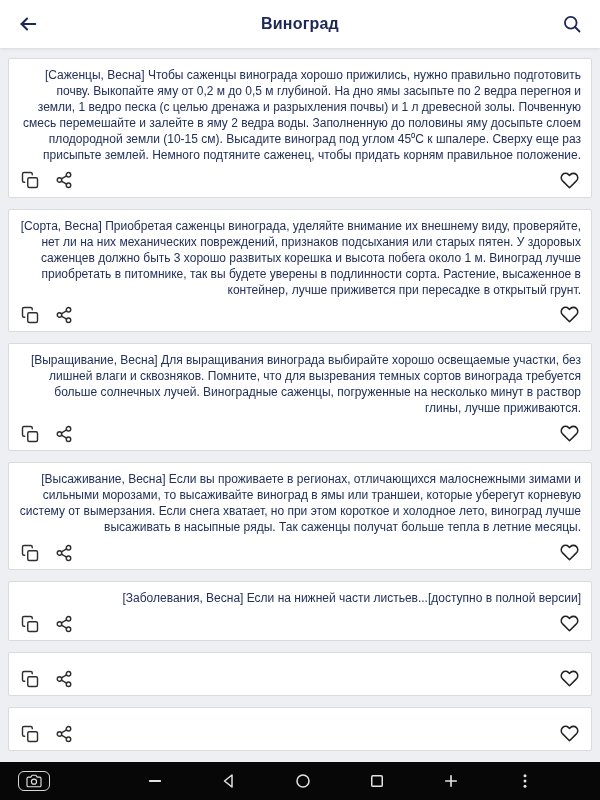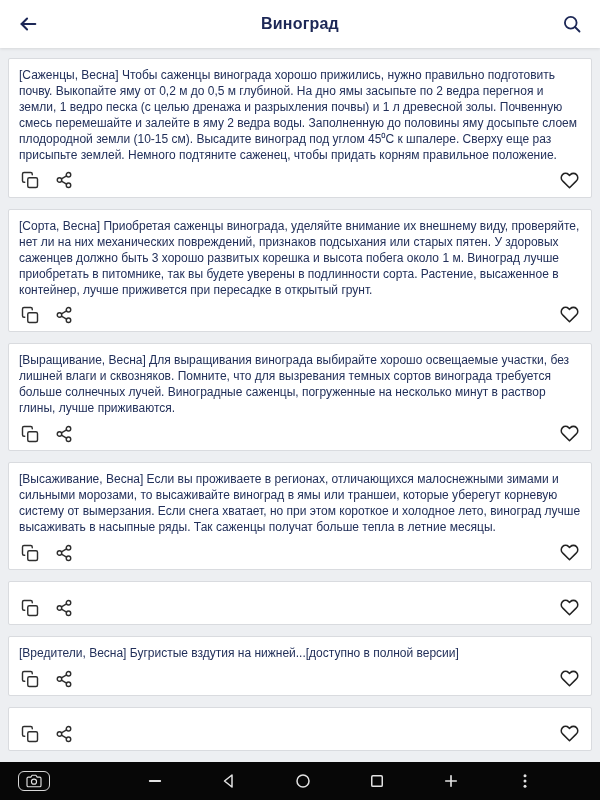--- a/index.html
+++ b/index.html
@@ -44,21 +44,21 @@
   .card {
     background: #ffffff;
     border: 1px solid #d9dbdf;
     border-radius: 2px;
     padding: 9px 10px 2px 10px;
   }
   .card-text {
     color: #22305a;
     font-size: 12px;
     line-height: 1.33;
-    text-align: left;
+    text-align: right;
   }
   .card-actions {
     display: flex; align-items: center;
     gap: 16px;
     padding: 7px 2px 5px 2px;
   }
   .action-btn {
     background: none; border: none; cursor: pointer;
     padding: 0;
     display: flex; align-items: center; justify-content: center;
@@ -241,52 +241,52 @@
         <span>
           <svg width="19" height="19" viewBox="0 0 24 24" fill="none" stroke="currentColor" stroke-width="1.9" stroke-linecap="round" stroke-linejoin="round">
             <path d="M20.84 4.61a5.5 5.5 0 0 0-7.78 0L12 5.67l-1.06-1.06a5.5 5.5 0 0 0-7.78 7.78l1.06 1.06L12 21.23l7.78-7.78 1.06-1.06a5.5 5.5 0 0 0 0-7.78z"></path>
           </svg>
         </span>
       </button>
     </div>
   </article>
 
   <article class="card">
-    <div class="card-actions">
-      <button class="action-btn">
-        <span>
-          <svg width="18" height="18" viewBox="0 0 24 24" fill="none" stroke="currentColor" stroke-width="1.9" stroke-linecap="round" stroke-linejoin="round">
-            <rect x="9" y="9" width="13" height="13" rx="2"></rect>
-            <path d="M5 15H4a2 2 0 0 1-2-2V4a2 2 0 0 1 2-2h9a2 2 0 0 1 2 2v1"></path>
-          </svg>
-        </span>
-      </button>
-      <button class="action-btn">
-        <span>
-          <svg width="18" height="18" viewBox="0 0 24 24" fill="none" stroke="currentColor" stroke-width="1.9" stroke-linecap="round" stroke-linejoin="round">
-            <circle cx="18" cy="5" r="3"></circle>
-            <circle cx="6" cy="12" r="3"></circle>
-            <circle cx="18" cy="19" r="3"></circle>
-            <line x1="8.6" y1="13.5" x2="15.4" y2="17.5"></line>
-            <line x1="15.4" y1="6.5" x2="8.6" y2="10.5"></line>
-          </svg>
-        </span>
-      </button>
-      <button class="action-btn favorite">
-        <span>
-          <svg width="19" height="19" viewBox="0 0 24 24" fill="none" stroke="currentColor" stroke-width="1.9" stroke-linecap="round" stroke-linejoin="round">
-            <path d="M20.84 4.61a5.5 5.5 0 0 0-7.78 0L12 5.67l-1.06-1.06a5.5 5.5 0 0 0-7.78 7.78l1.06 1.06L12 21.23l7.78-7.78 1.06-1.06a5.5 5.5 0 0 0 0-7.78z"></path>
-          </svg>
-        </span>
-      </button>
-    </div>
-  </article>
-
-  <article class="card">
-    <p class="card-text">[Вредители, Весна] Бугристые вздутия на нижней...[доступно в полной версии]</p>
+    <p class="card-text">[Заболевания, Весна] Если на нижней части листьев...[доступно в полной версии]</p>
+    <div class="card-actions">
+      <button class="action-btn">
+        <span>
+          <svg width="18" height="18" viewBox="0 0 24 24" fill="none" stroke="currentColor" stroke-width="1.9" stroke-linecap="round" stroke-linejoin="round">
+            <rect x="9" y="9" width="13" height="13" rx="2"></rect>
+            <path d="M5 15H4a2 2 0 0 1-2-2V4a2 2 0 0 1 2-2h9a2 2 0 0 1 2 2v1"></path>
+          </svg>
+        </span>
+      </button>
+      <button class="action-btn">
+        <span>
+          <svg width="18" height="18" viewBox="0 0 24 24" fill="none" stroke="currentColor" stroke-width="1.9" stroke-linecap="round" stroke-linejoin="round">
+            <circle cx="18" cy="5" r="3"></circle>
+            <circle cx="6" cy="12" r="3"></circle>
+            <circle cx="18" cy="19" r="3"></circle>
+            <line x1="8.6" y1="13.5" x2="15.4" y2="17.5"></line>
+            <line x1="15.4" y1="6.5" x2="8.6" y2="10.5"></line>
+          </svg>
+        </span>
+      </button>
+      <button class="action-btn favorite">
+        <span>
+          <svg width="19" height="19" viewBox="0 0 24 24" fill="none" stroke="currentColor" stroke-width="1.9" stroke-linecap="round" stroke-linejoin="round">
+            <path d="M20.84 4.61a5.5 5.5 0 0 0-7.78 0L12 5.67l-1.06-1.06a5.5 5.5 0 0 0-7.78 7.78l1.06 1.06L12 21.23l7.78-7.78 1.06-1.06a5.5 5.5 0 0 0 0-7.78z"></path>
+          </svg>
+        </span>
+      </button>
+    </div>
+  </article>
+
+  <article class="card">
     <div class="card-actions">
       <button class="action-btn">
         <span>
           <svg width="18" height="18" viewBox="0 0 24 24" fill="none" stroke="currentColor" stroke-width="1.9" stroke-linecap="round" stroke-linejoin="round">
             <rect x="9" y="9" width="13" height="13" rx="2"></rect>
             <path d="M5 15H4a2 2 0 0 1-2-2V4a2 2 0 0 1 2-2h9a2 2 0 0 1 2 2v1"></path>
           </svg>
         </span>
       </button>
       <button class="action-btn">

